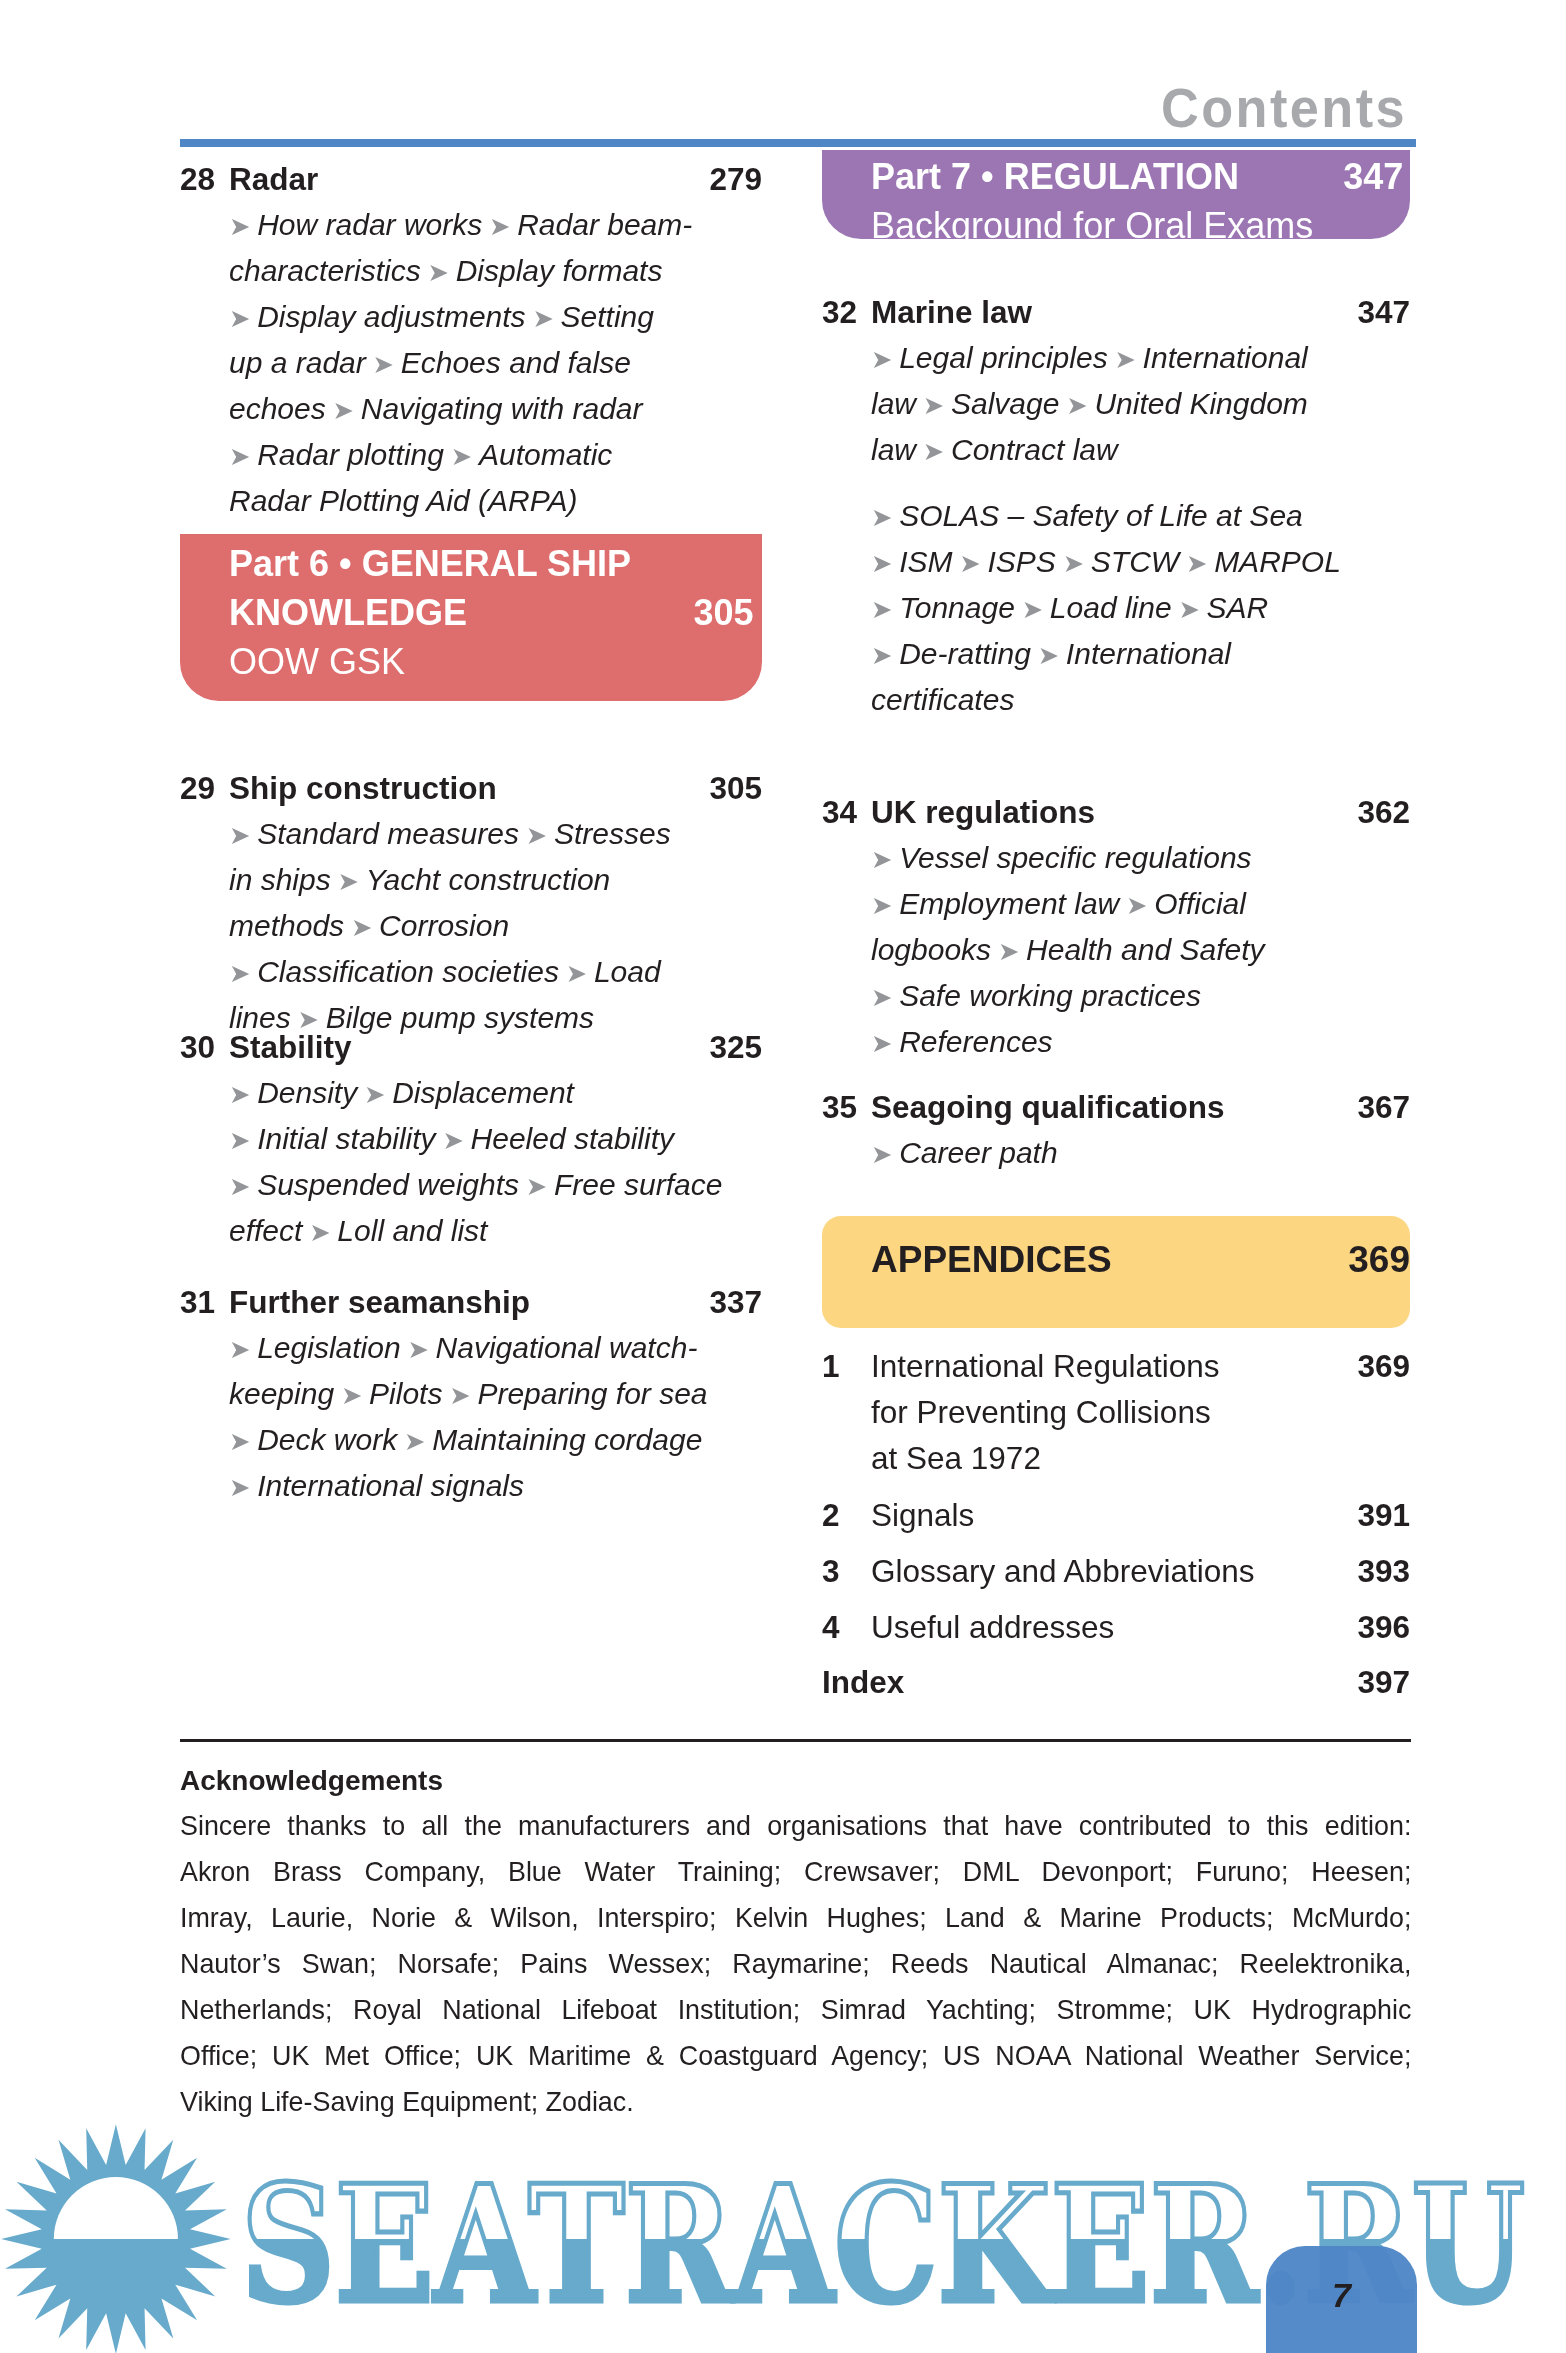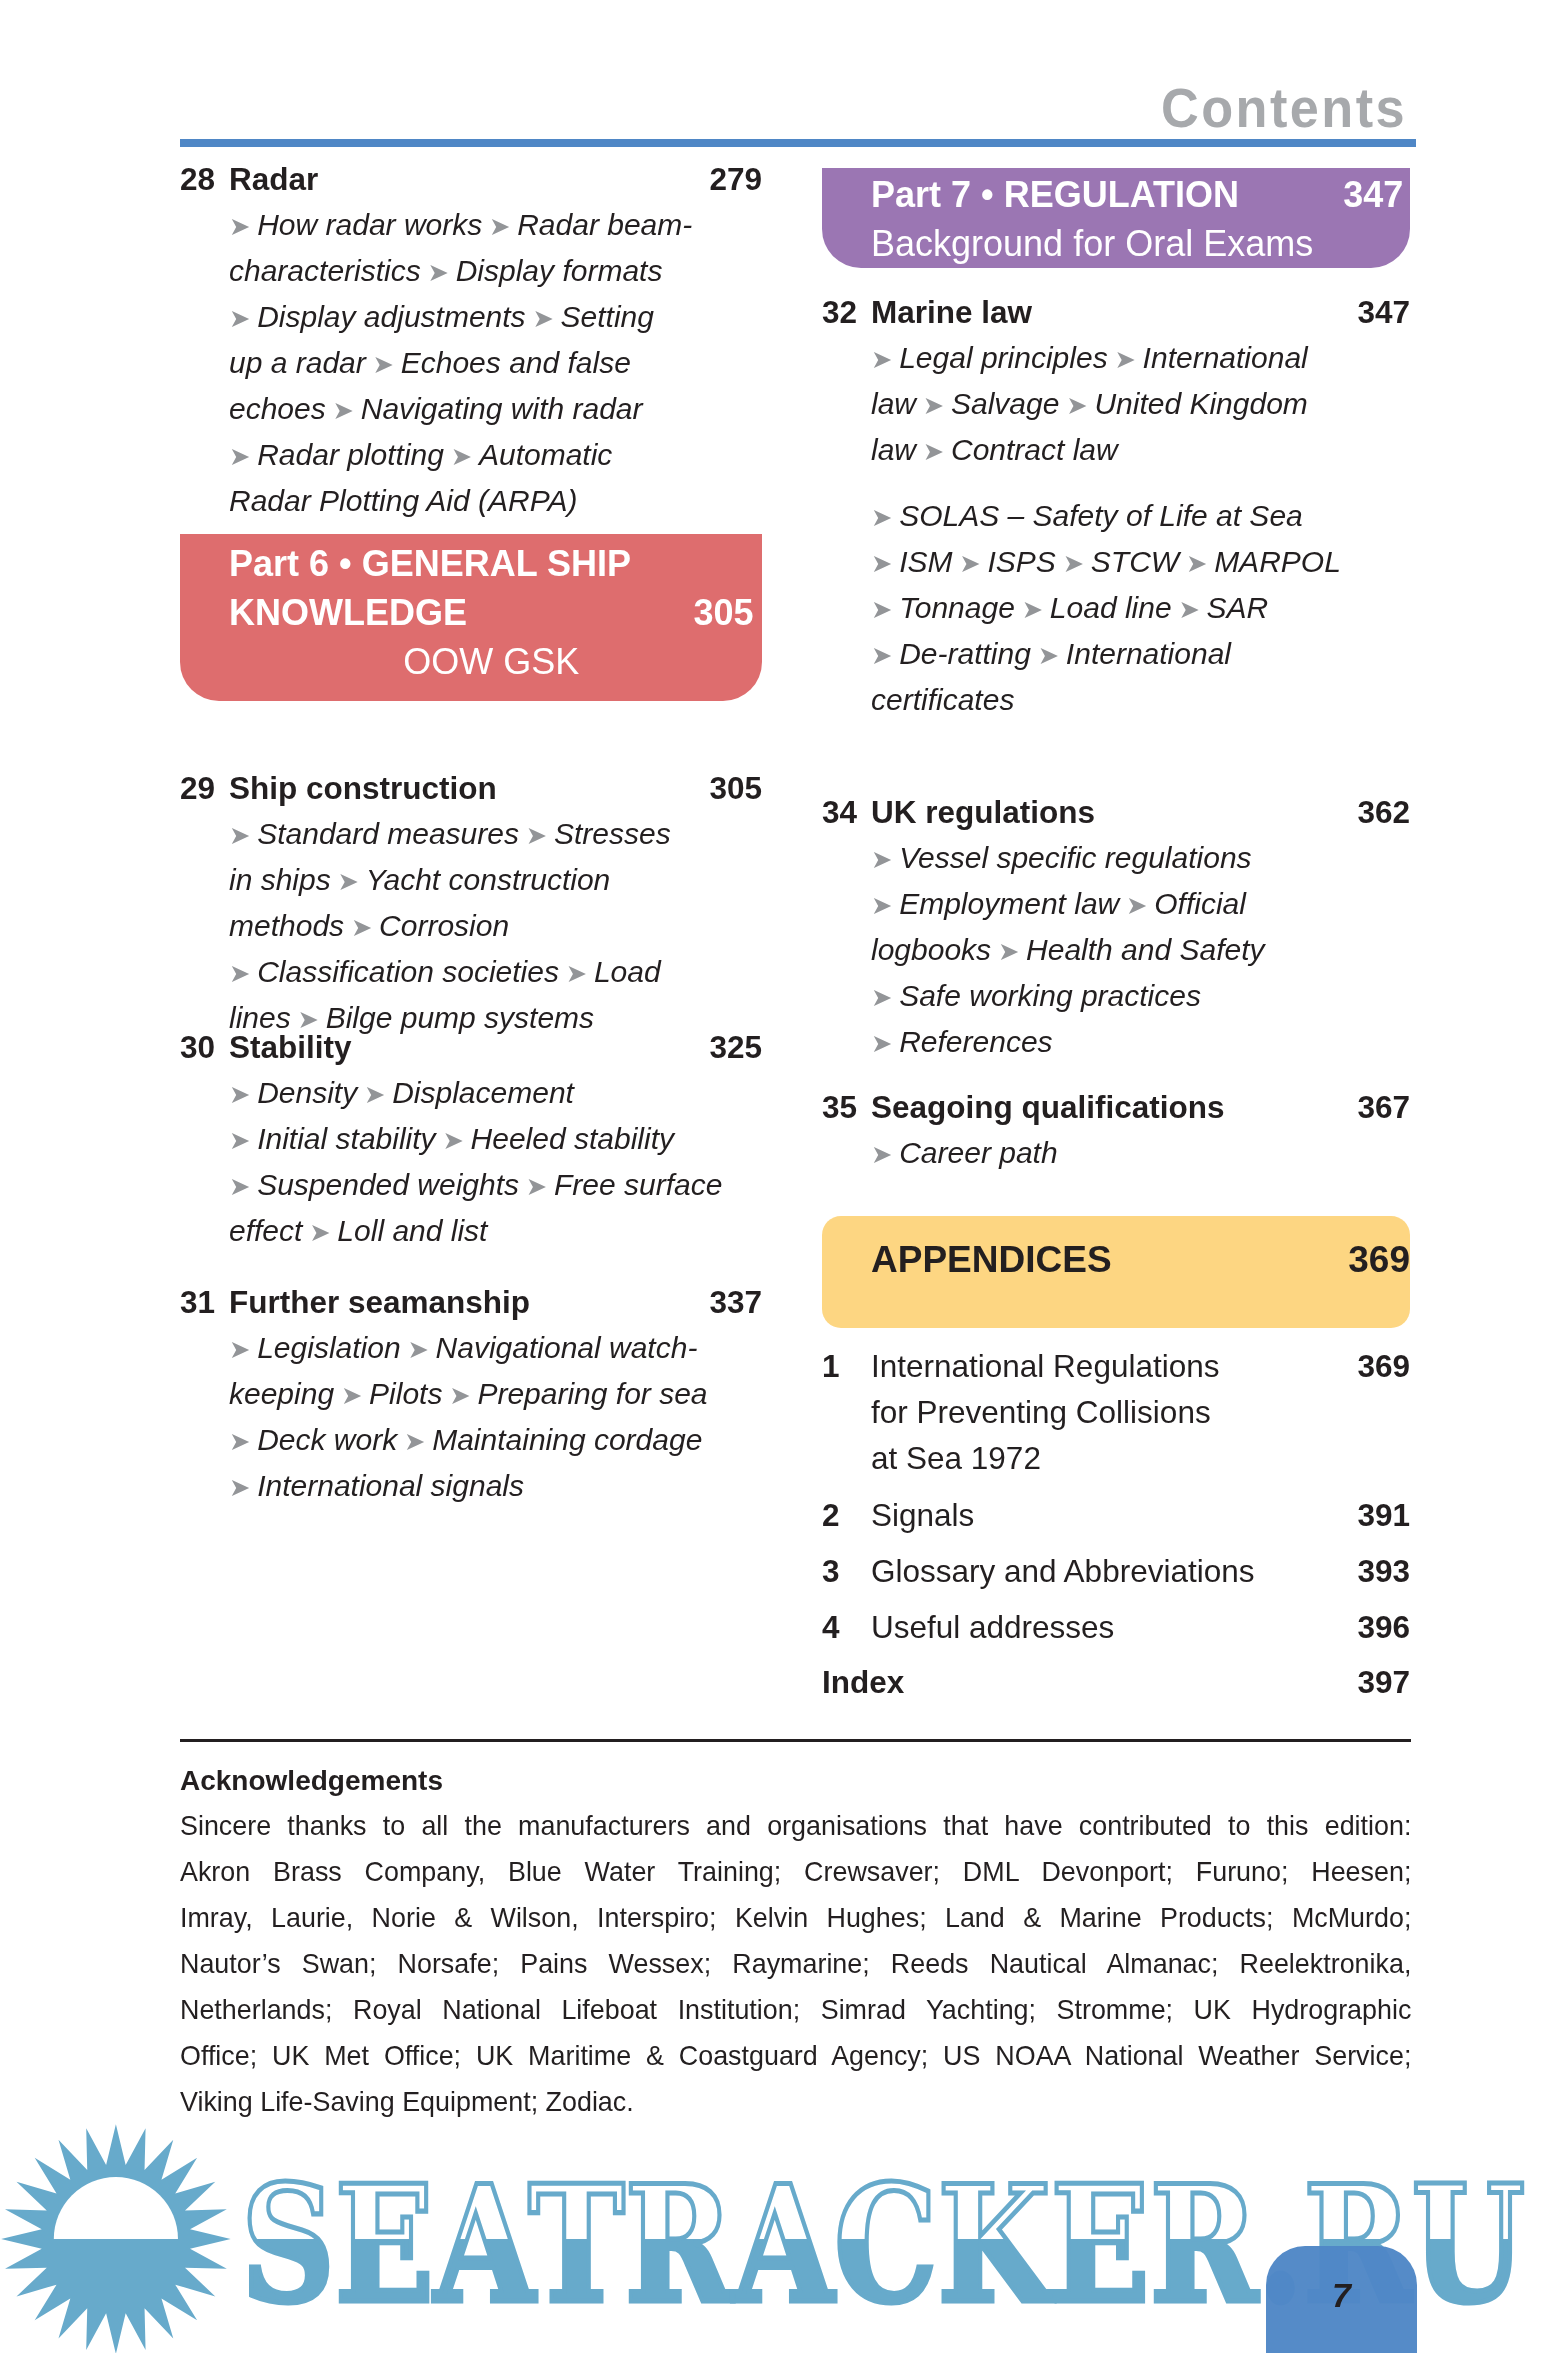--- a/index.html
+++ b/index.html
@@ -21,23 +21,23 @@
   .entry-head .title { flex: 1; }
   .entry-head .page { text-align: right; }
   .subs { padding-left: 49px; font-style: italic; font-size: 30px; line-height: 46px; }
   .sub-line { display: block; white-space: nowrap; height: 46px; }
   .arrow { color: #939598; font-style: normal; font-size: 25.5px; margin-right: 6.8px; }
   .sub-item { margin-right: 6.8px; }
 
   .part-box { position: absolute; left: 0; right: 0; color: #ffffff; border-radius: 0 0 39px 39px; }
   .part-box .ph { font-weight: bold; font-size: 36px; line-height: 49px; display: flex; justify-content: space-between; white-space: nowrap; }
   .part-box .ps { font-size: 36px; line-height: 49px; white-space: nowrap; }
-  .part6 { background: #de6d6e; top: 378px; height: 167px; padding: 0 8.5px 0 49px; box-sizing: border-box; text-align: center; }
+  .part6 { background: #de6d6e; top: 378px; height: 167px; padding: 0 8.5px 0 49px; box-sizing: border-box; }
   .part6 .inner { padding-top: 5.1px; }
-  .part7 { background: #9b76b3; top: 22px; height: 100px; padding: 0 6.8px 0 49px; box-sizing: border-box; }
+  .part7 { background: #9b76b3; top: 4px; height: 89px; padding: 0 6.8px 0 49px; box-sizing: border-box; }
   .part7 .inner { padding-top: 1.7px; }
   .appx { background: #fdd682; color: #231f20; top: 1070px; height: 112px; padding: 0 0 0 49px; box-sizing: border-box; border-radius: 19px; }
   .appx .ph { padding-top: 19px; font-size: 37px; }
 
   .app-item { position: absolute; left: 0; right: 0; display: flex; justify-content: space-between; font-size: 31.5px; line-height: 46px; }
   .app-item .anum { font-weight: bold; width: 49px; display: inline-block; }
   .app-item .alabel { flex: 1; white-space: nowrap; }
   .app-item .apage { font-weight: bold; }
 
   .divider { left: 180px; top: 1739px; width: 1231px; height: 3.4px; background: #231f20; }

